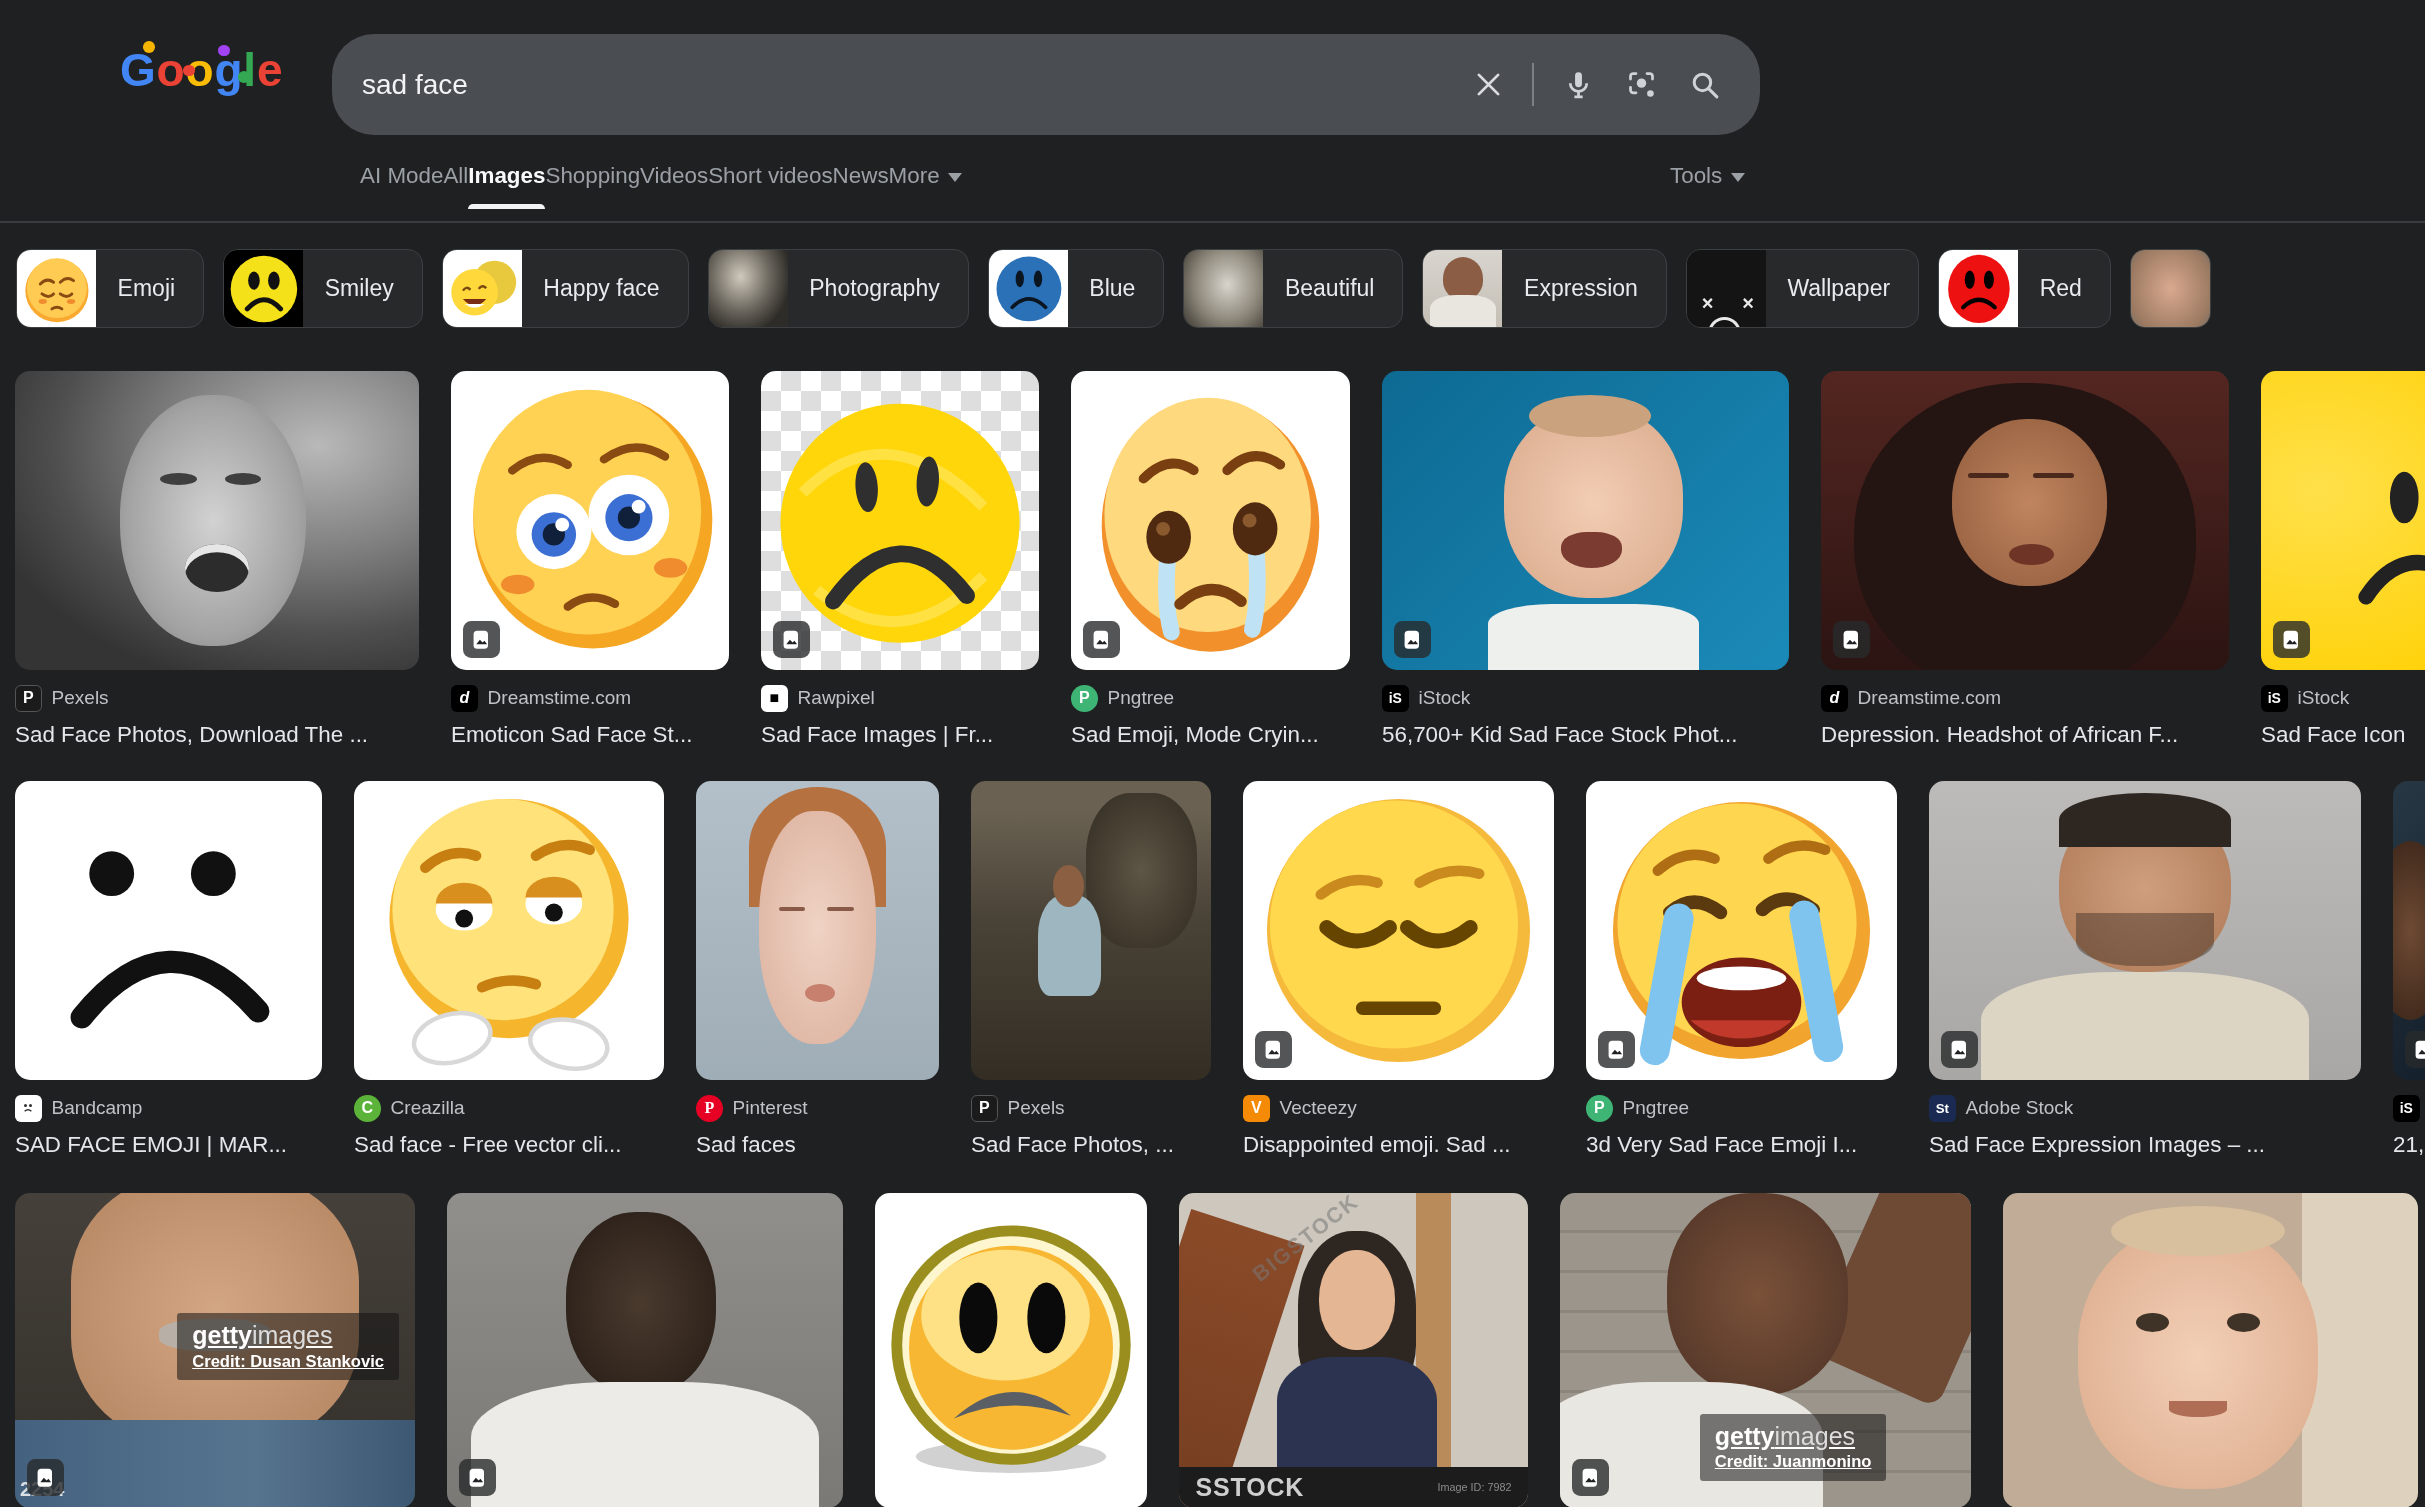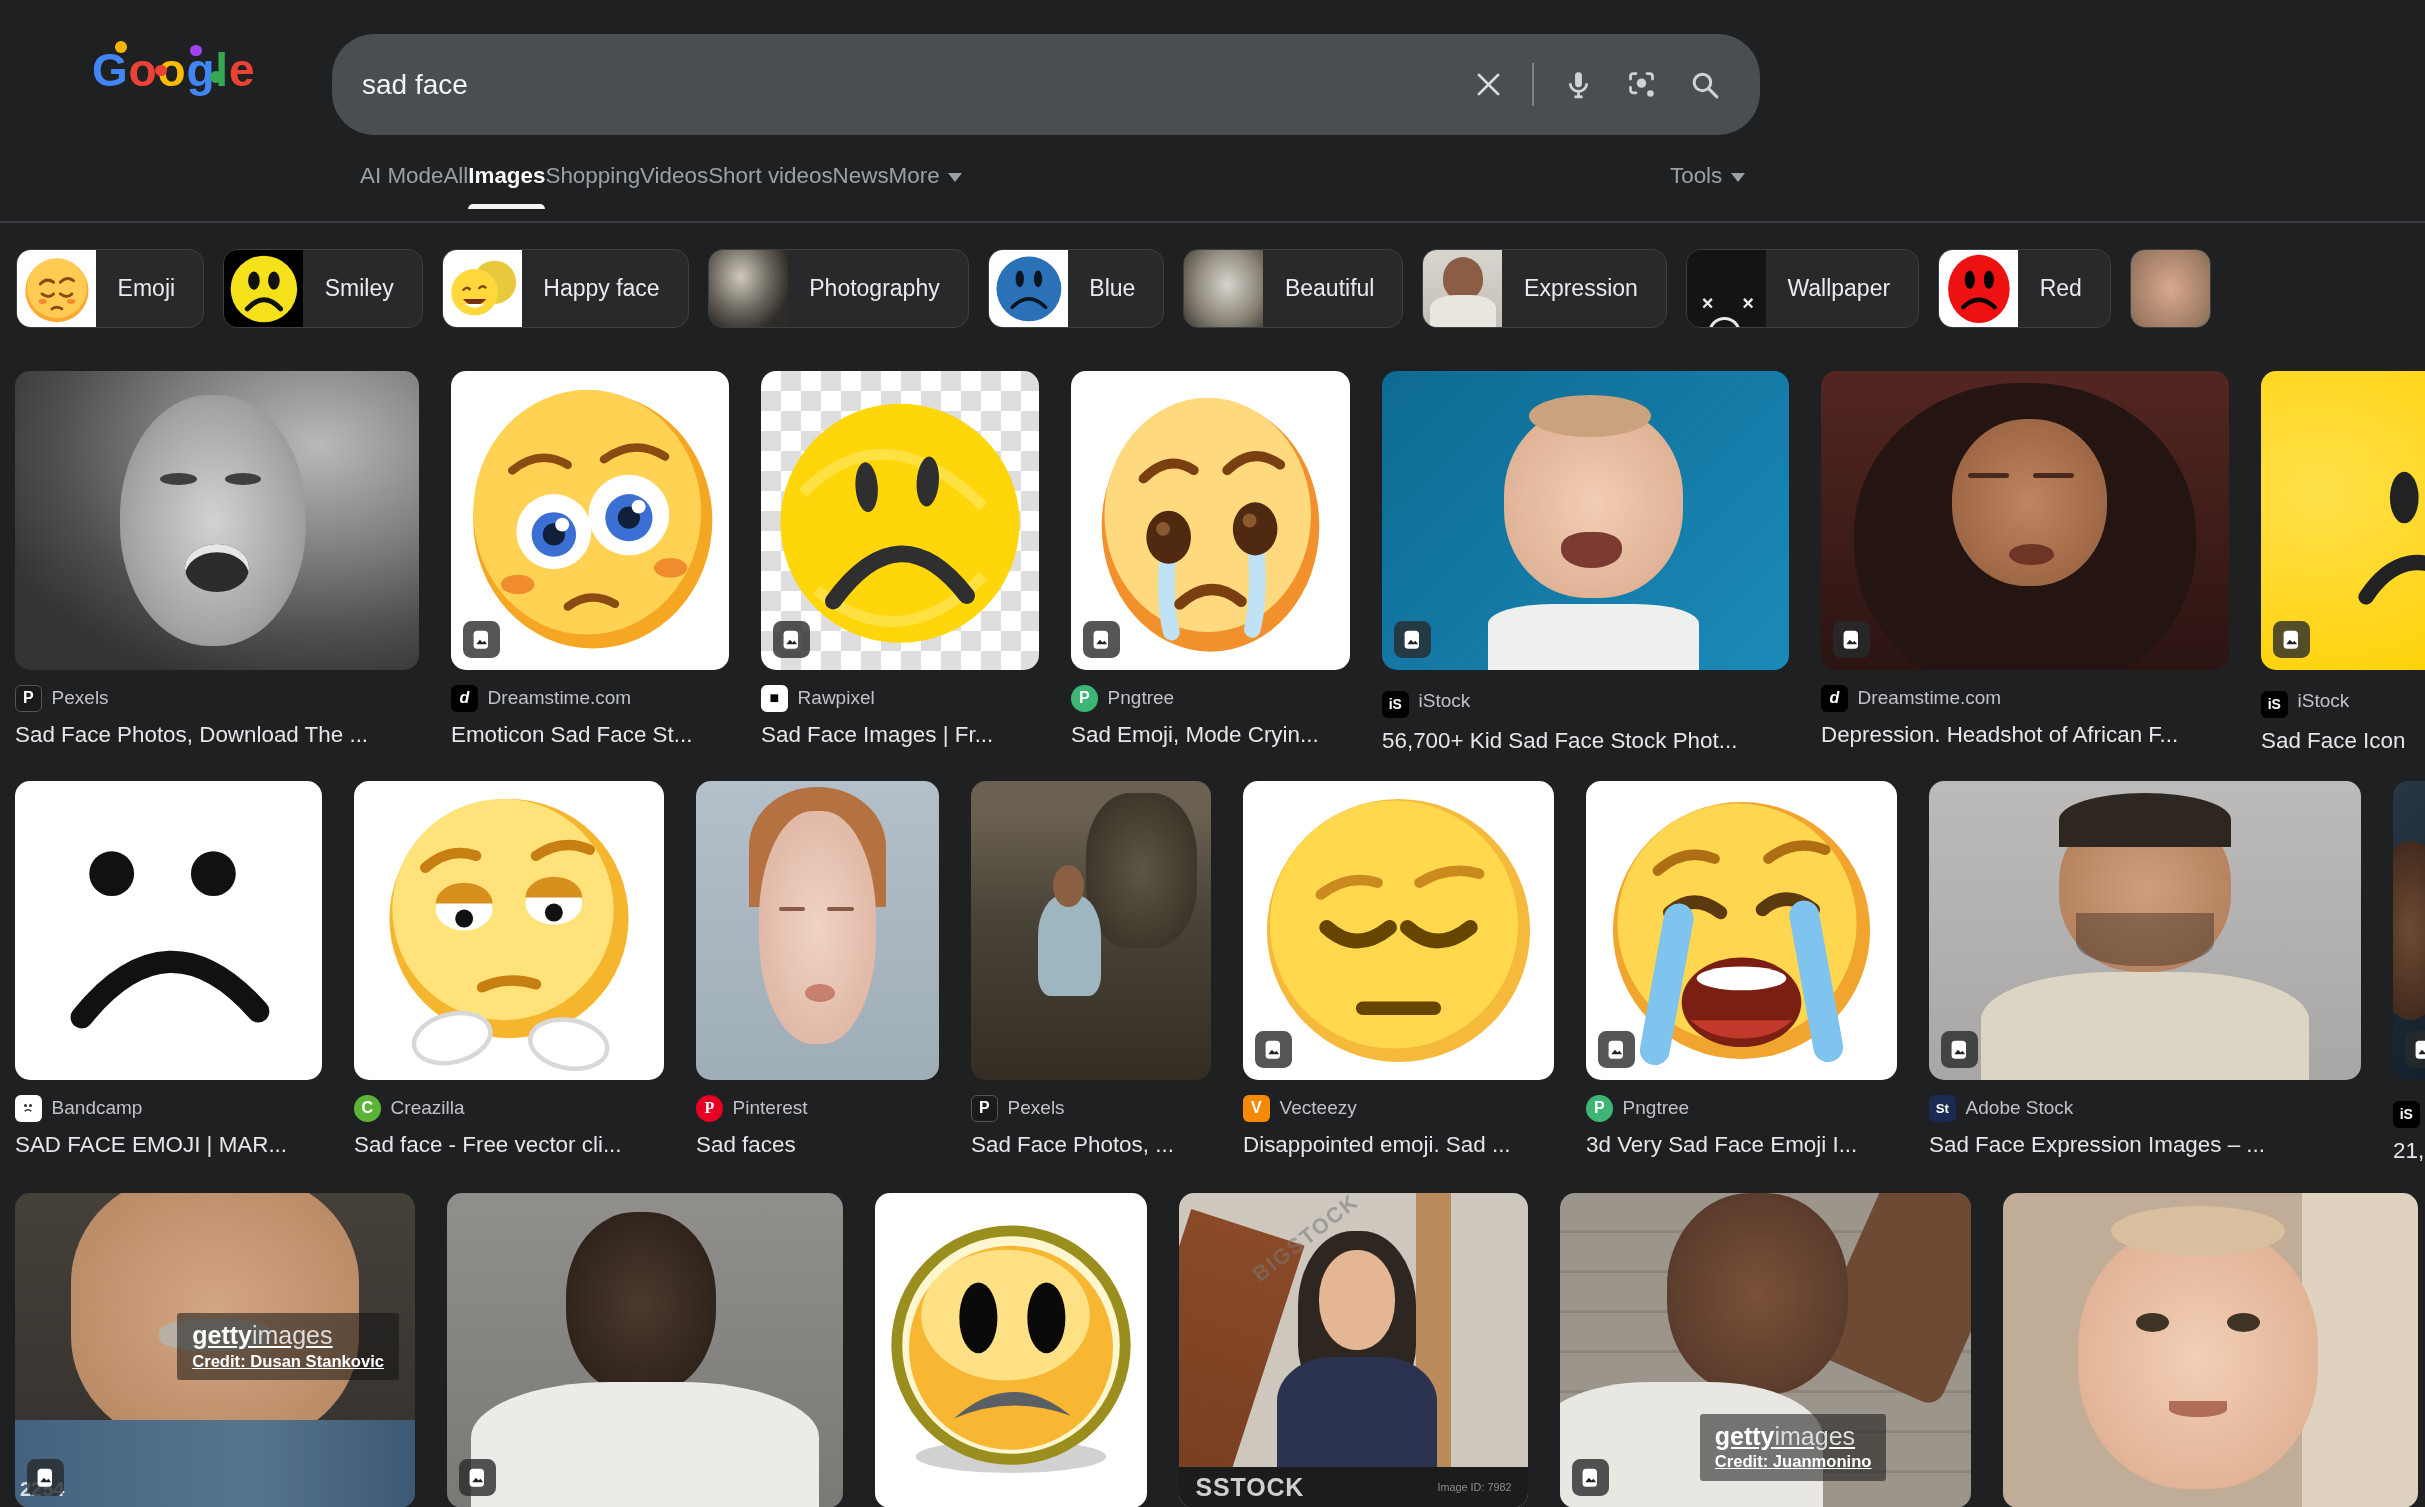--- a/index.html
+++ b/index.html
@@ -4,21 +4,21 @@
 <style>
   * { margin:0; padding:0; box-sizing:border-box; }
   html,body { width:2426px; height:1508px; overflow:hidden; }
   body {
     background:#1f2021;
     font-family:"Liberation Sans","DejaVu Sans",sans-serif;
     color:#e8eaed;
     position:relative;
   }
   
-  .logo { position:absolute; left:92px; top:43px; font-size:46px; font-weight:bold; letter-spacing:0.8px; }
+  .logo { position:absolute; left:120px; top:43px; font-size:46px; font-weight:bold; letter-spacing:0.8px; }
   .logo span { display:inline-block; }
   .bulb { position:absolute; width:11.6px; height:11.6px; border-radius:50%; }
   .searchbar {
     position:absolute; left:332px; top:34px; width:1428px; height:101px;
     background:#4a4e53; border-radius:42px; display:flex; align-items:center;
   }
   .search-text { margin-left:30px; font-size:28px; color:#f1f3f4; flex:1; }
   .search-icons { display:flex; align-items:center; gap:25px; margin-right:37px; }
   .sicon { width:38px; height:38px; display:flex; align-items:center; justify-content:center; }
   .sicon svg { width:33px; height:33px; }
@@ -55,21 +55,21 @@
   .favicon { width:26.6px; height:26.6px; border-radius:5.8px; flex:0 0 auto; display:flex; align-items:center; justify-content:center; font-size:16px; font-weight:bold; overflow:hidden; }
   .src { font-size:19px; color:#bfc3c7; white-space:nowrap; }
   .title { margin-top:10px; font-size:22.4px; color:#e4e6e9; white-space:nowrap; overflow:hidden; max-width:100%; }
   .ovl { position:absolute; left:11.6px; bottom:11.6px; width:37px; height:37px; border-radius:8.3px; background:rgba(40,42,44,.8); display:flex; align-items:center; justify-content:center; }
   .ovl svg { width:21.6px; height:21.6px; }
   
   .f-pexels { background:#1b1b1b; color:#fff; border:1.7px solid #555; }
   .f-dreams { background:#000; color:#fff; font-style:italic; }
   .f-rawpixel { background:#fff; color:#000; }
   .f-pngtree { background:#3eb575; color:#fff; border-radius:50%; }
-  .f-istock { background:#000; color:#fff; font-size:14px;margin-top:6px; }
+  .f-istock { background:#000; color:#fff; font-size:14px; }
   .f-bandcamp { background:#fff; color:#333; }
   .f-creazilla { background:#5cb339; color:#fff; border-radius:50%; }
   .f-pinterest { background:#e60023; color:#fff; border-radius:50%; font-family:"Liberation Serif",serif; }
   .f-vecteezy { background:#f58a07; color:#fff; }
   .f-adobe { background:#1a2a53; color:#fff; font-size:13.3px; }
   
   .t-kid { background:radial-gradient(349px 249px at 75% 25%, #b9b9b9, #7c7c7c 45%, #4f4f4f 75%, #343434); }
   .t-kid .face { position:absolute; left:26%; top:8%; width:46%; height:84%; border-radius:48%; background:radial-gradient(#d2d2d2, #a3a3a3 65%, #7c7c7c); }
   .t-kid .mouth { position:absolute; left:42%; top:58%; width:16%; height:16%; border-radius:50%; background:#2c2c2c; box-shadow:inset 0 8.3px 0 #e6e6e6; }
   .t-kid .eye { position:absolute; top:34%; width:9%; height:4%; border-radius:50%; background:#3f3f3f; }

